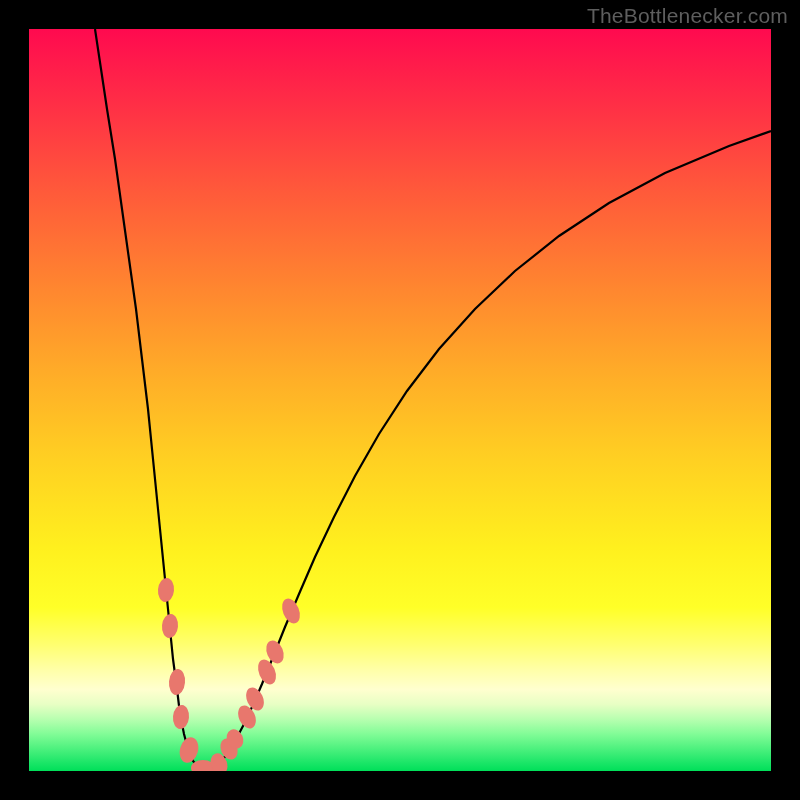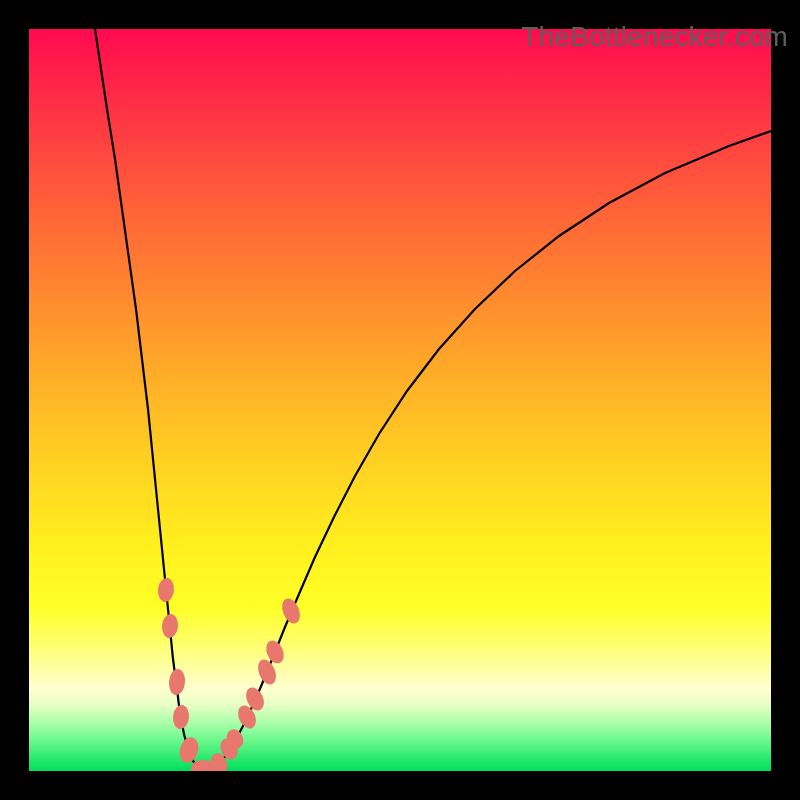--- a/index.html
+++ b/index.html
@@ -51,24 +51,23 @@
   }
   svg.curve {
     position: absolute;
     inset: 0;
   }
   .watermark {
     position: absolute;
     top: 4px;
     right: 12px;
     color: #5e5e5e;
-    font-size: 28px;
+    font-size: 21px;
     letter-spacing: 0.2px;
     font-weight: 400;
-    margin-top: 17px;
   }
 </style>
 </head>
 <body>
 
 <div class="frame">
 
   <div class="plot">
     <div class="gradient"></div>
 

